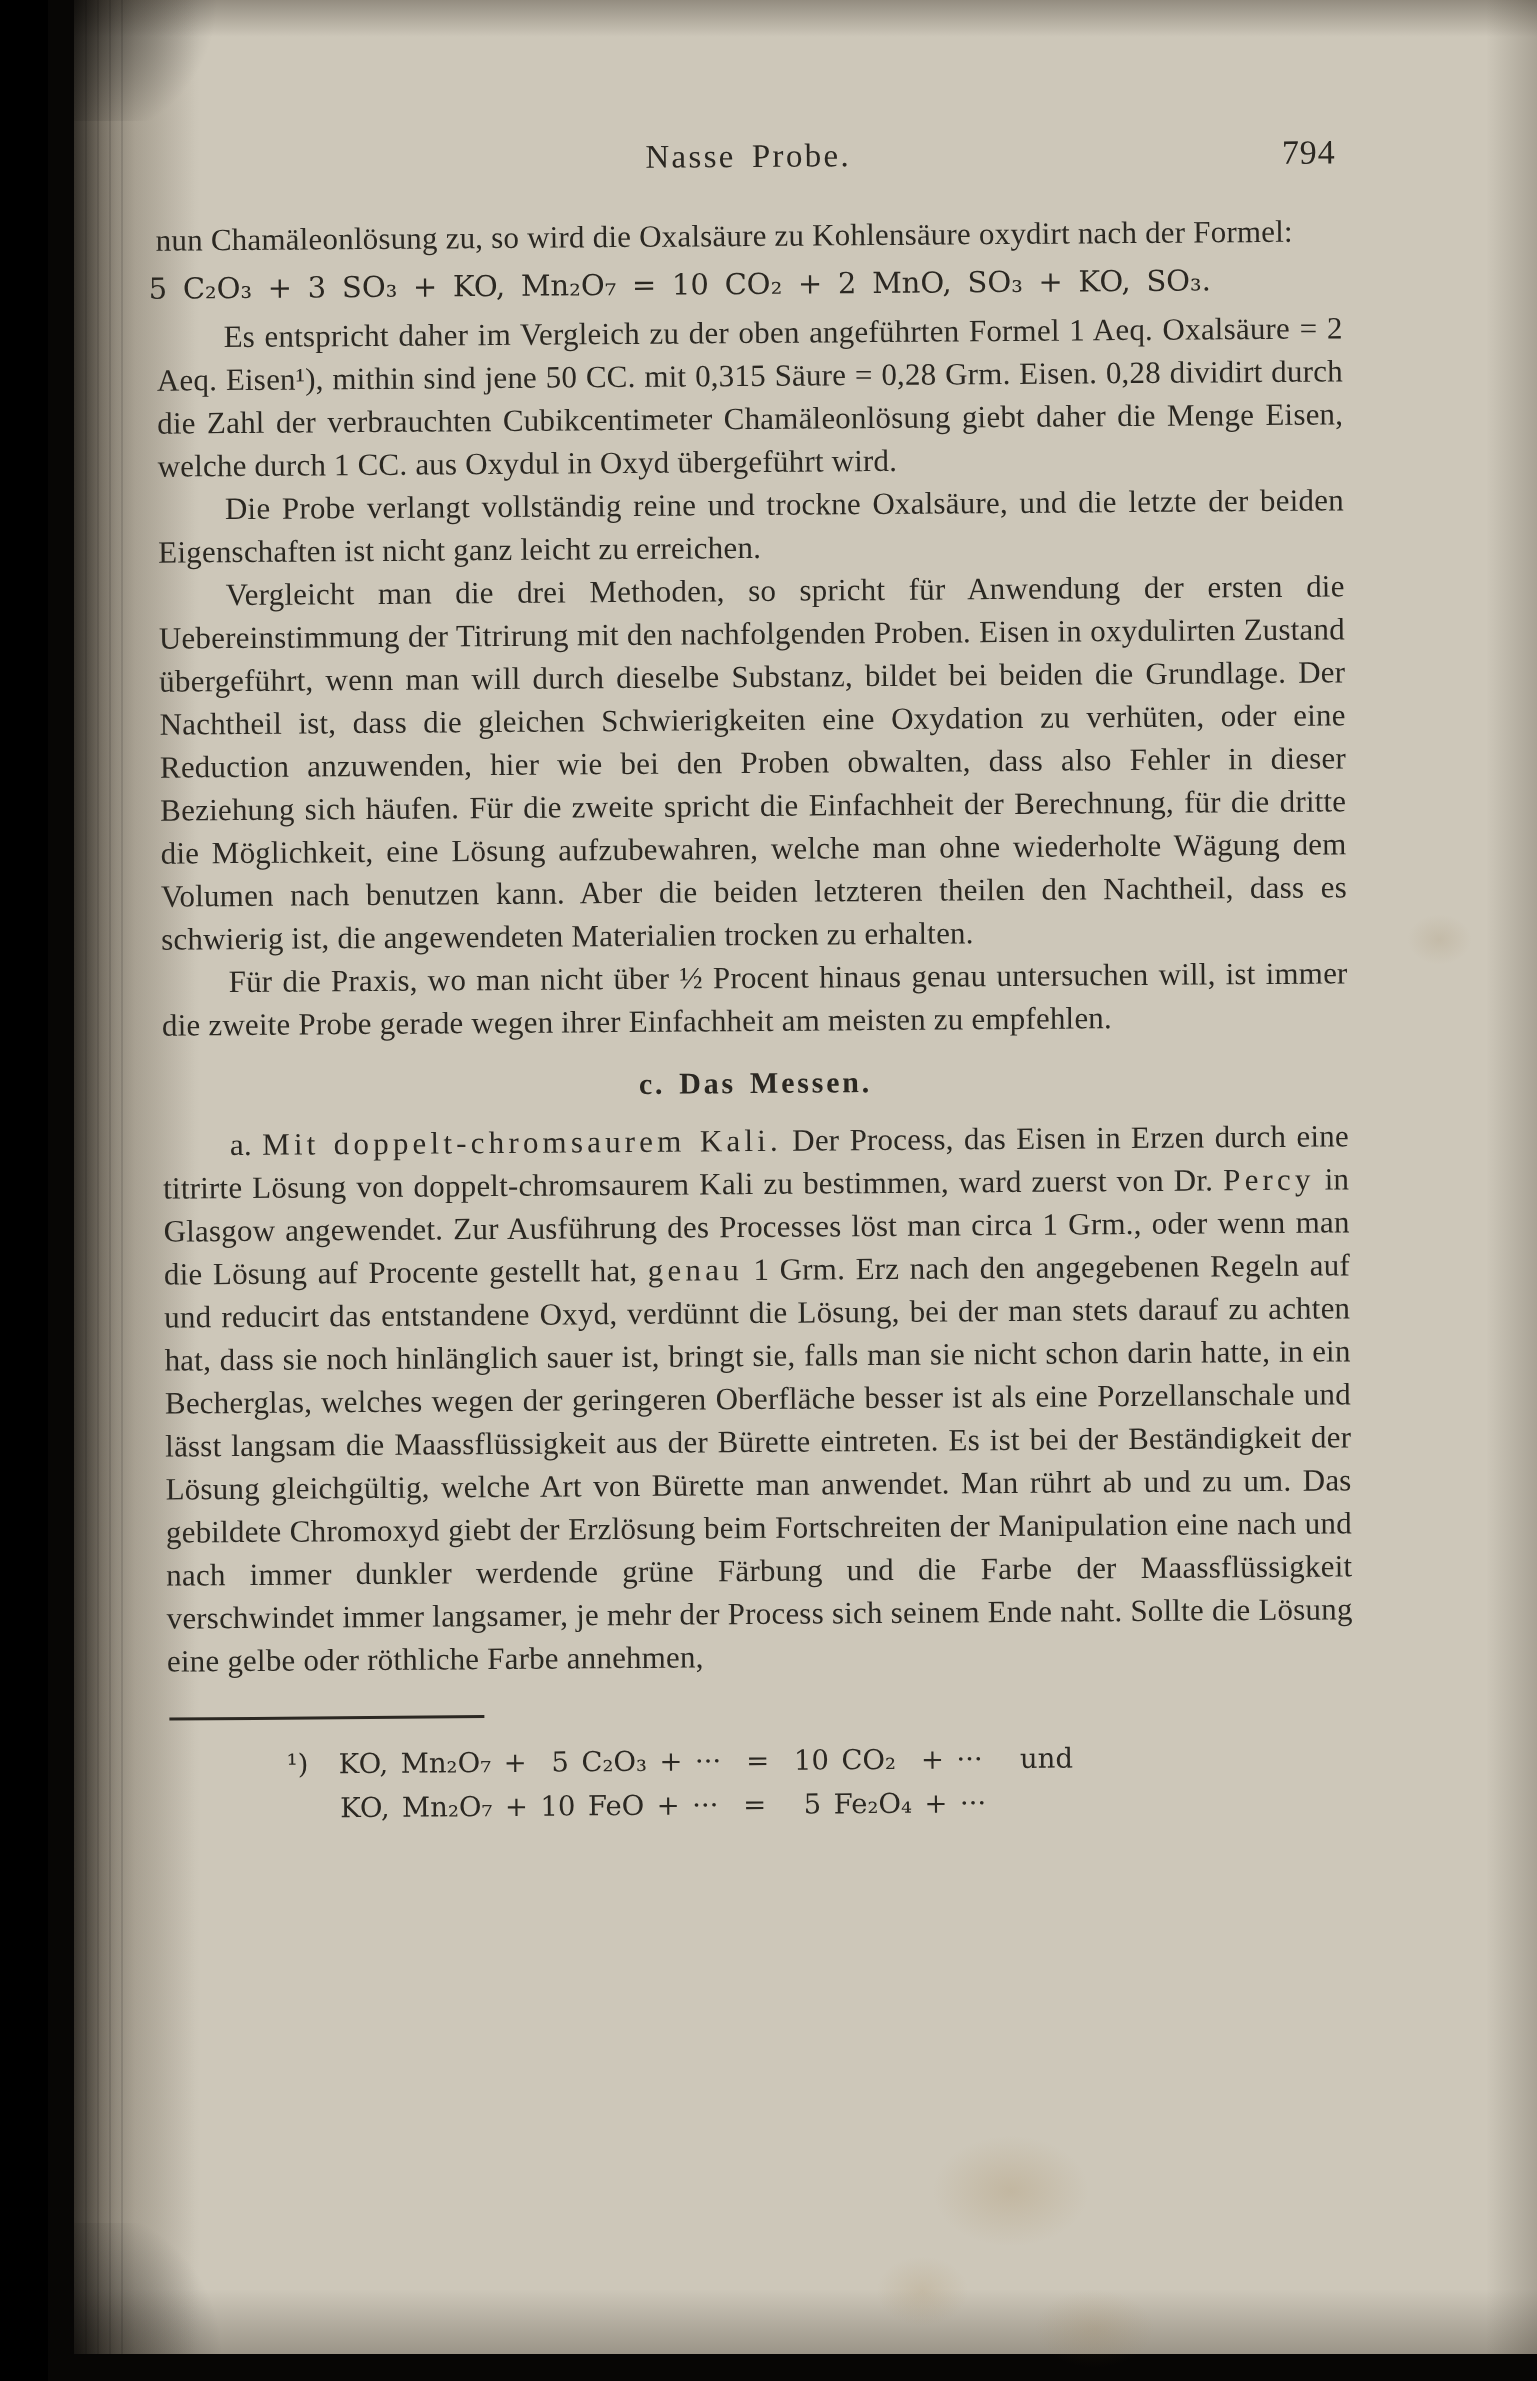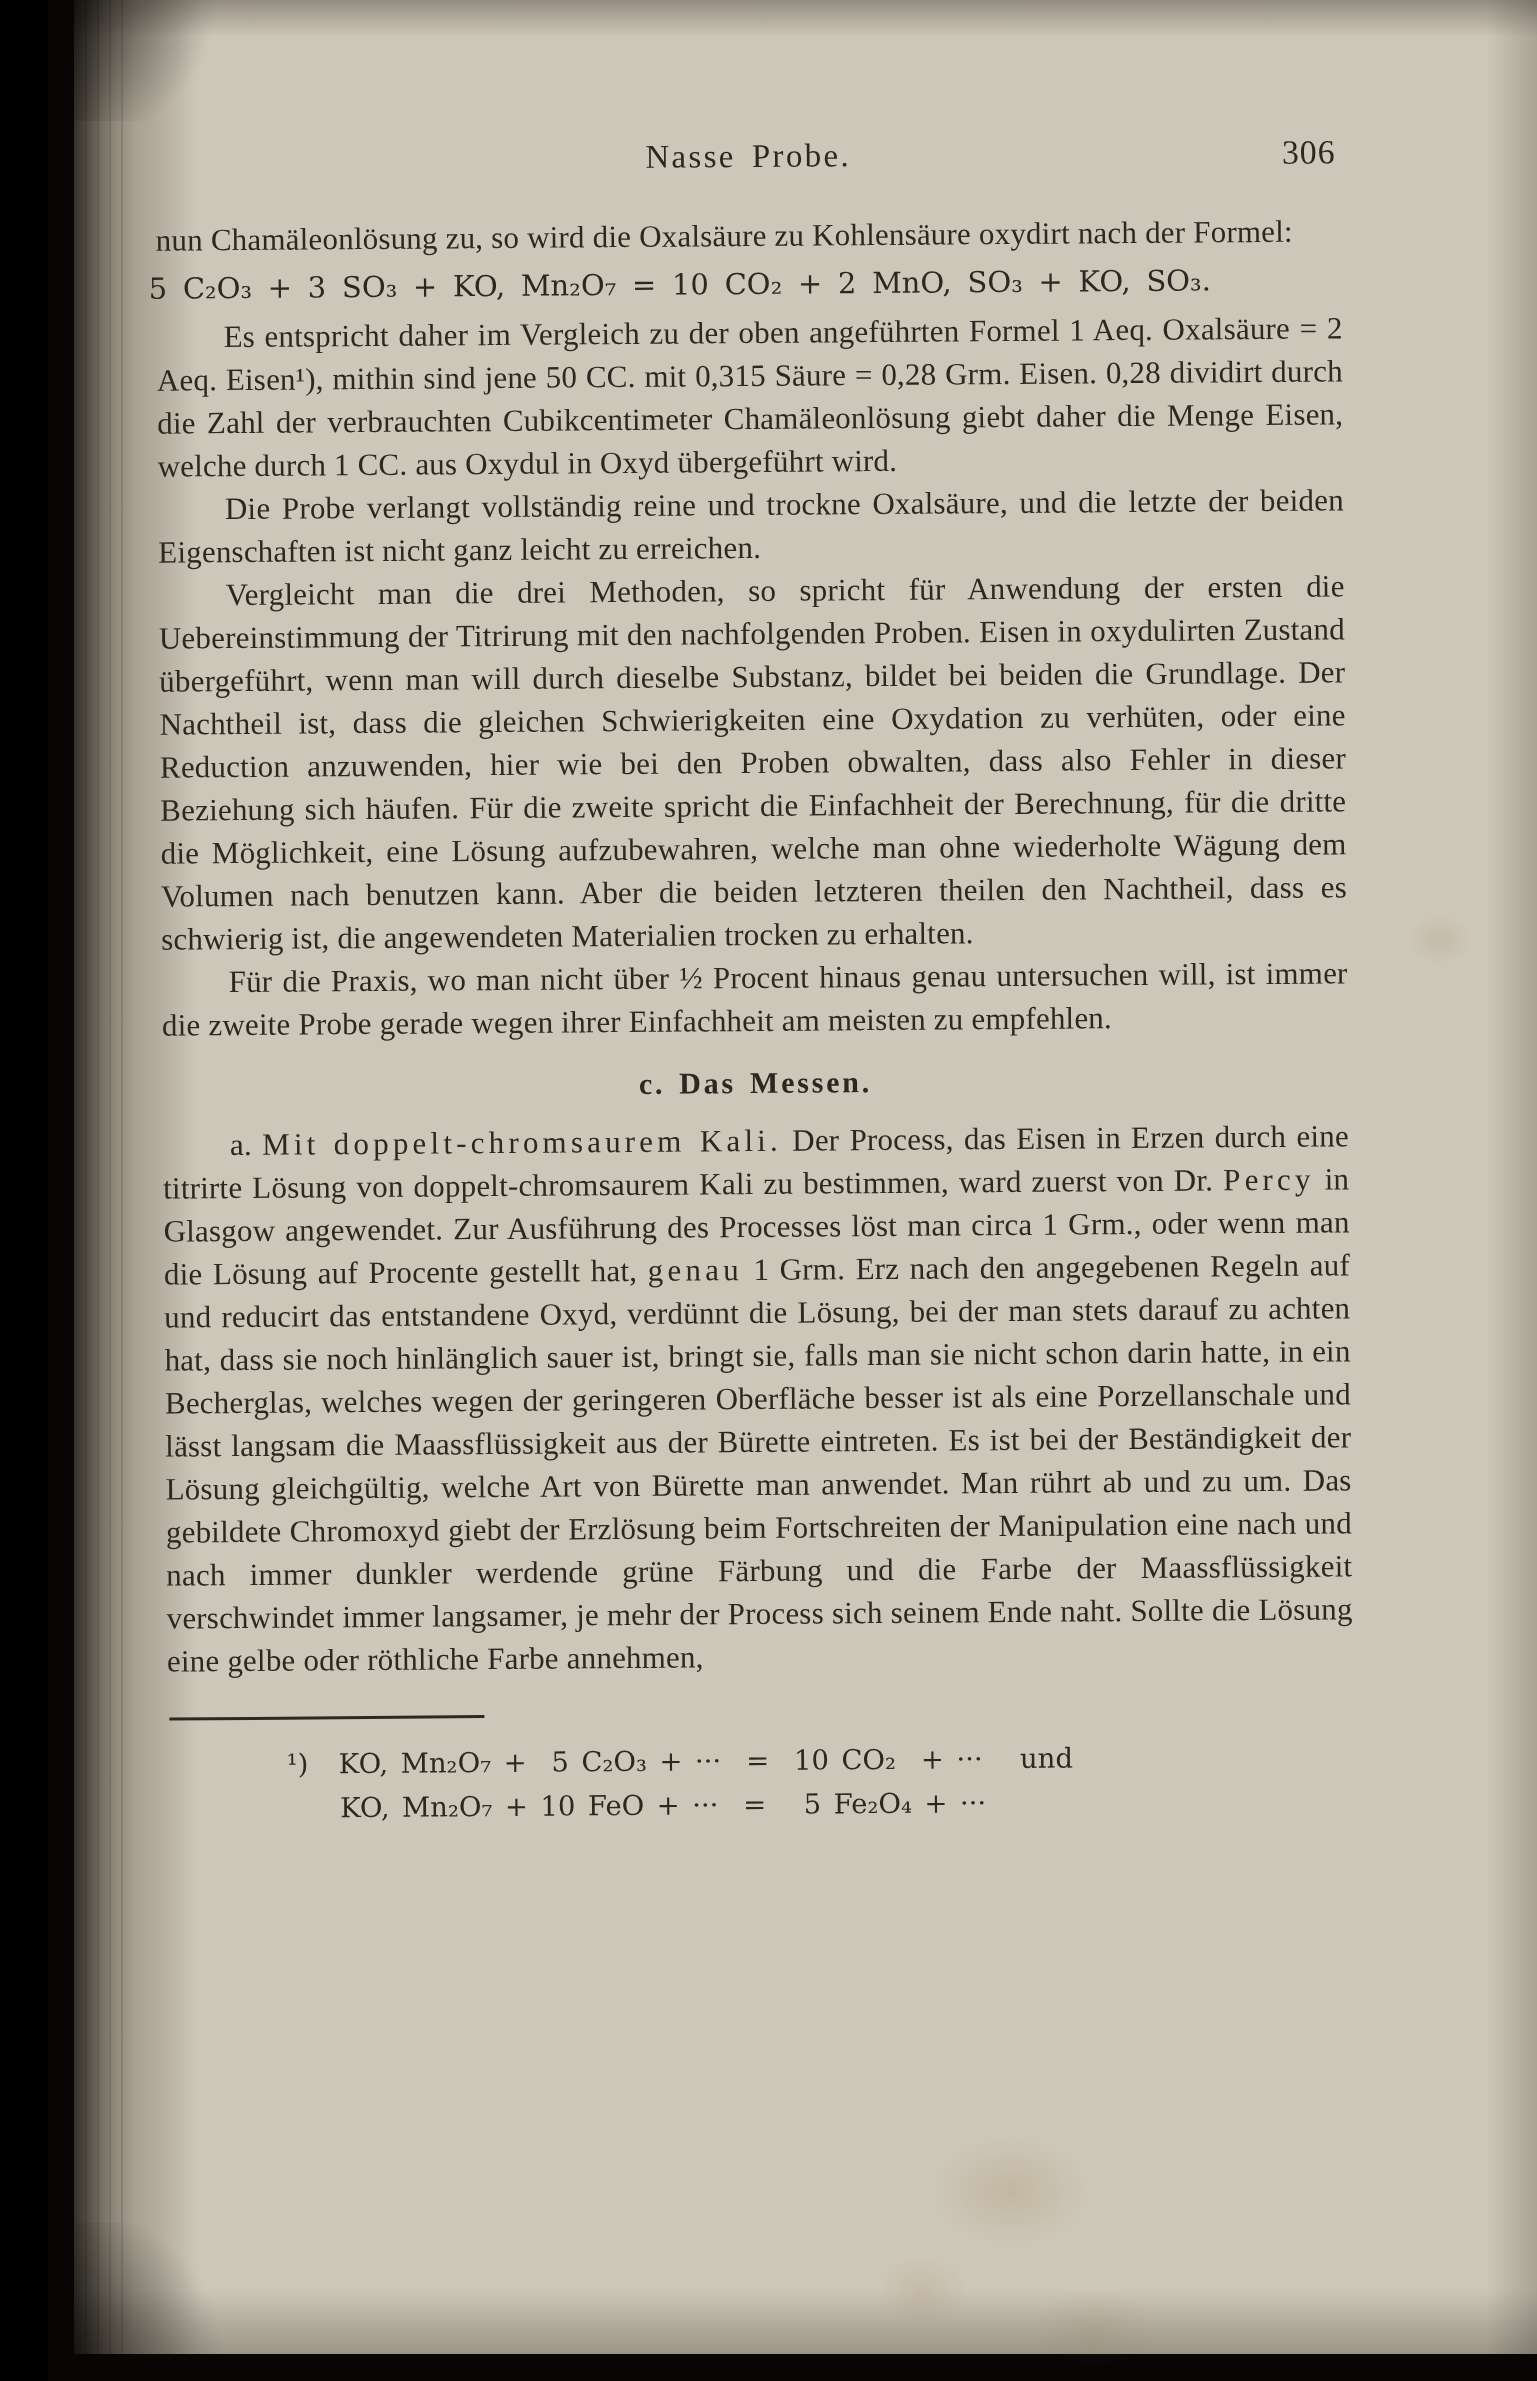--- a/index.html
+++ b/index.html
@@ -146,21 +146,21 @@
 <div class="screen">
   <div class="paper">
     <div class="binding"></div>
     <div class="corner-tl"></div>
     <div class="corner-bl"></div>
 
     <div class="content">
 
       <div class="page-header">
         <div class="running-head">Nasse Probe.</div>
-        <div class="page-number">306</div>
+        <div class="page-number">794</div>
       </div>
 
       <p class="body noindent">nun Chamäleonlösung zu, so wird die Oxalsäure zu Kohlensäure oxydirt nach der Formel:</p>
 
       <p class="formula">5 C₂O₃ + 3 SO₃ + KO, Mn₂O₇ = 10 CO₂ + 2 MnO, SO₃ + KO, SO₃.</p>
 
       <p class="body">Es entspricht daher im Vergleich zu der oben angeführten Formel 1 Aeq. Oxalsäure = 2 Aeq. Eisen¹), mithin sind jene 50 CC. mit 0,315 Säure = 0,28 Grm. Eisen. 0,28 dividirt durch die Zahl der verbrauchten Cubikcentimeter Chamäleonlösung giebt daher die Menge Eisen, welche durch 1 CC. aus Oxydul in Oxyd übergeführt wird.</p>
 
       <p class="body">Die Probe verlangt vollständig reine und trockne Oxalsäure, und die letzte der beiden Eigenschaften ist nicht ganz leicht zu erreichen.</p>
 

